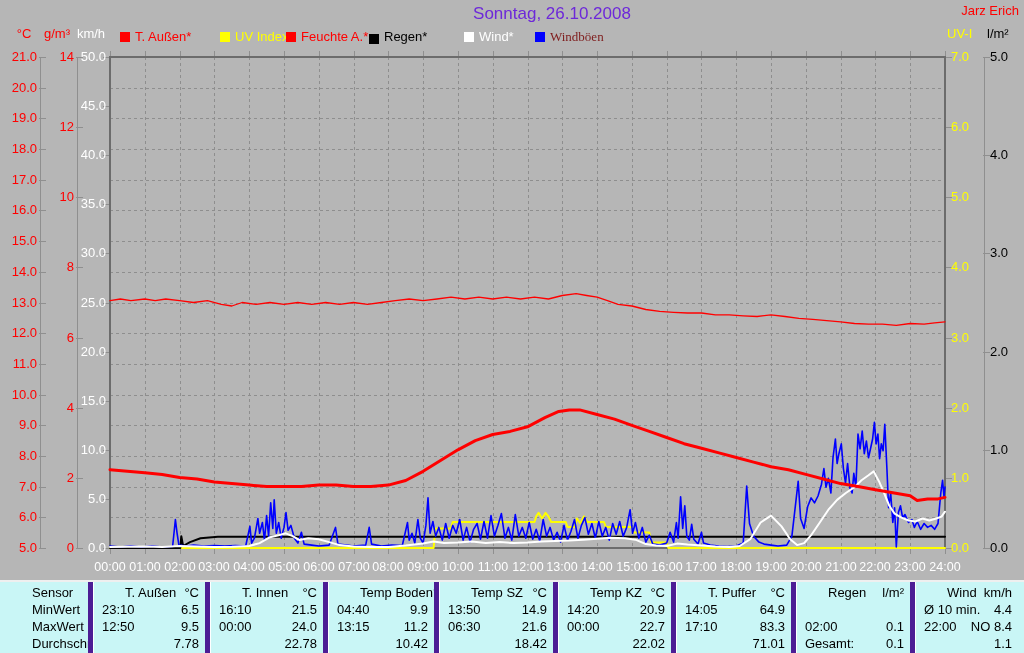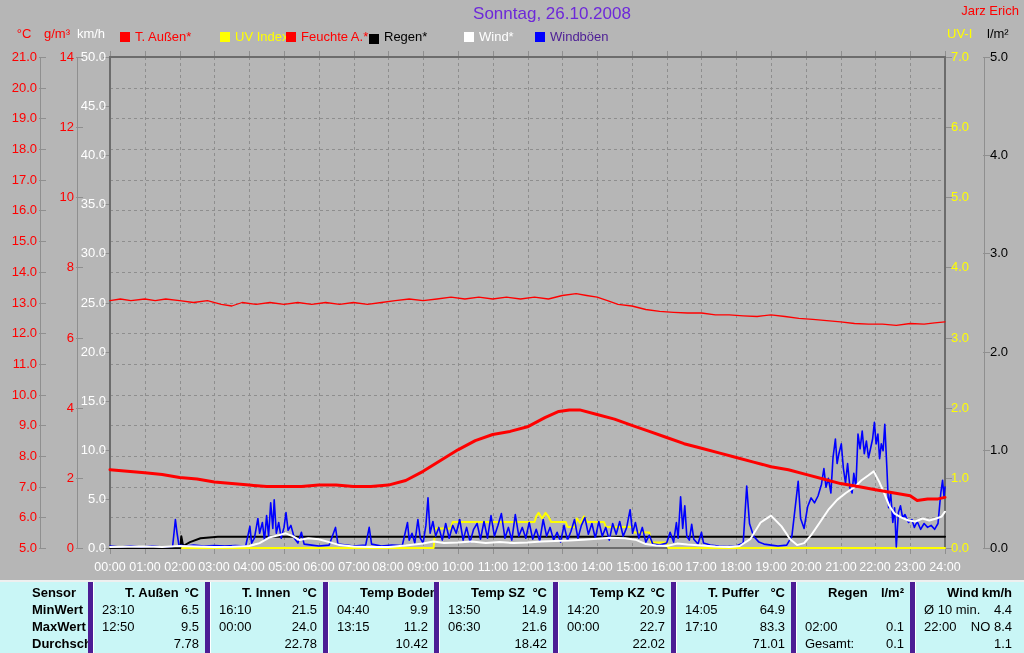--- a/index.html
+++ b/index.html
@@ -29,21 +29,21 @@
   #chart .unit{font-size:13px;}
   #stats{
     position:absolute;top:580px;left:0;width:1024px;height:73px;
     background:#c9f6f6;border-top:2px solid #efefef;box-sizing:border-box;
     display:flex;font-size:13px;color:#000;
   }
   .scol{box-sizing:border-box;padding-top:2px;flex:none;}
   .scol.sep{border-left:5px solid #4c1d95;box-shadow:inset 1px 0 0 #ffffff;}
   .srow{height:17px;line-height:17px;display:flex;justify-content:space-between;
         padding:0 6px 0 9px;white-space:nowrap;overflow:hidden;}
-  .bold{font-weight:bold;padding-left:32px;}
+  .bold{font-weight:normal;padding-left:32px;}
 </style>
 </head>
 <body>
 
 <div>
   <svg id="chart" width="1024" height="580">
       <g>
         <line x1="145" y1="57" x2="145" y2="548" class="grid"></line>
         <line x1="180" y1="57" x2="180" y2="548" class="grid"></line>
         <line x1="214" y1="57" x2="214" y2="548" class="grid"></line>
@@ -309,21 +309,21 @@
       <div class="legend-item" style="left: 369px; align-items: flex-end;">
         <span class="legend-swatch" style="background: rgb(0, 0, 0);"></span>
         <span style="color: rgb(0, 0, 0);">Regen*</span>
       </div>
       <div class="legend-item" style="left: 431px; margin-left: 33px;">
         <span class="legend-swatch" style="background: rgb(255, 255, 255);"></span>
         <span style="color: rgb(255, 255, 255);">Wind*</span>
       </div>
       <div class="legend-item" style="left: 535px;">
         <span class="legend-swatch" style="background: rgb(0, 0, 255);"></span>
-        <span style="color: #4c1d95;">Windböen</span>
+        <span style="color: #7f1d1d; font-family: Liberation Serif, serif;">Windböen</span>
       </div>
     </div>
   <div id="stats">
       <div class="scol" style="width: 88px;">
         <div class="srow bold">
           <span>Sensor</span>
         </div>
         <div class="srow bold">
           <span>MinWert</span>
         </div>

